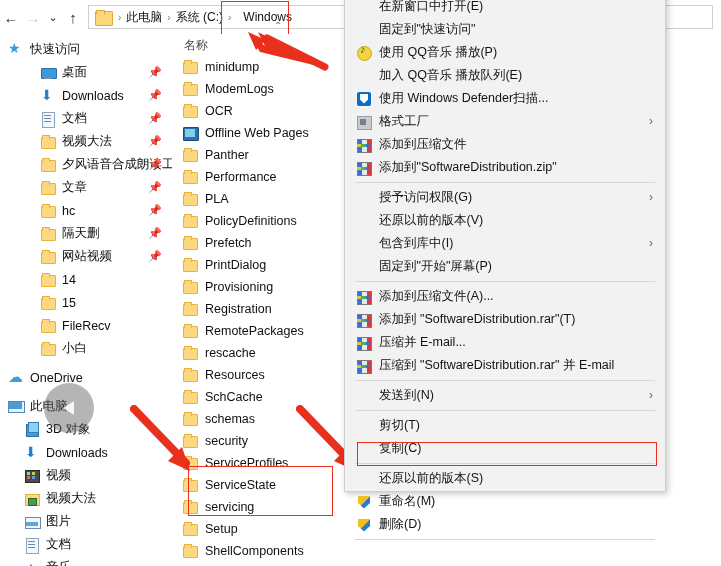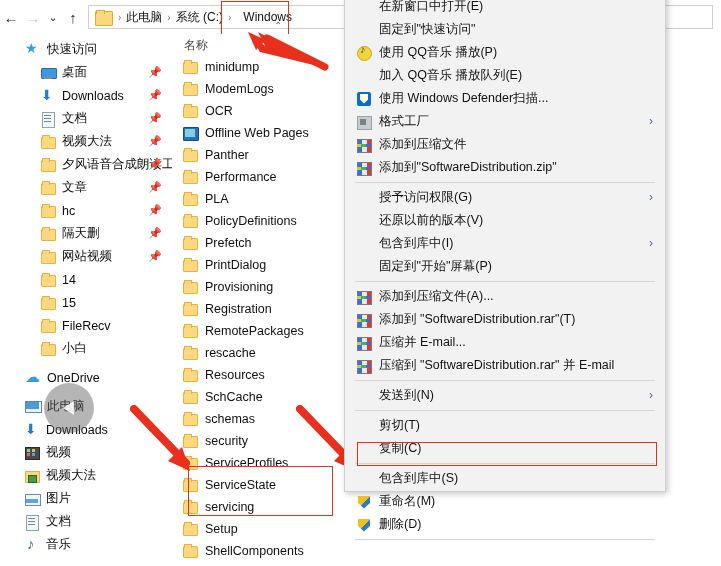--- a/index.html
+++ b/index.html
@@ -58,21 +58,21 @@
 
   
   .hline { position:absolute; background:#e3e3e3; height:1px; }
 
   
   .sidebar {
     position:absolute; left:0; top:34px; width:172px; height:532px;
     background:#ffffff; overflow:hidden;
   }
   .nav-item {
-    display:flex; align-items:center; height:23px; padding-left:25px;
+    display:flex; align-items:center; height:23px; padding-left:8px;
     white-space:nowrap; font-size:12.5px; color:#0c0c0c; position:relative;
   }
   .nav-item.lvl1 { padding-left: 40px; }
   .nav-item.lvl2 { padding-left: 24px; }
   .nav-ico { width:16px; height:16px; margin-right:6px; flex:none; position:relative; }
   .nav-label { overflow:hidden; text-overflow:clip; }
   .pin {
     position:absolute; right:14px; top:5px; width:10px; height:12px;
     color:#8b8b8b; font-size:11px; line-height:12px;
   }
@@ -286,20 +286,24 @@
       <span class="nav-ico ico-cloud"></span>
       <span class="nav-label">OneDrive</span>
     </div>
 
     <div style="height:6px"></div>
     <div class="nav-item">
       <span class="nav-ico ico-pc"></span>
       <span class="nav-label">此电脑</span>
     </div>
     <div class="nav-item lvl2">
+      <span class="nav-ico ico-3d"></span>
+      <span class="nav-label">3D 对象</span>
+    </div>
+    <div class="nav-item lvl2">
       <span class="nav-ico ico-down"></span>
       <span class="nav-label">Downloads</span>
     </div>
     <div class="nav-item lvl2">
       <span class="nav-ico ico-video"></span>
       <span class="nav-label">视频</span>
     </div>
     <div class="nav-item lvl2">
       <span class="nav-ico ico-videofolder"></span>
       <span class="nav-label">视频大法</span>
@@ -572,21 +576,21 @@
           <span class="mico "></span>
           <span class="mlabel">剪切(T)</span>
         </div>
         <div class="mi">
           <span class="mico "></span>
           <span class="mlabel">复制(C)</span>
         </div>
         <div class="msep"></div>
         <div class="mi">
           <span class="mico "></span>
-          <span class="mlabel">包含到库中(S)</span>
+          <span class="mlabel">还原以前的版本(S)</span>
         </div>
         <div class="mi">
           <span class="mico mico-shield"></span>
           <span class="mlabel">重命名(M)</span>
         </div>
         <div class="mi">
           <span class="mico mico-shield"></span>
           <span class="mlabel">删除(D)</span>
         </div>
         <div class="msep"></div>

